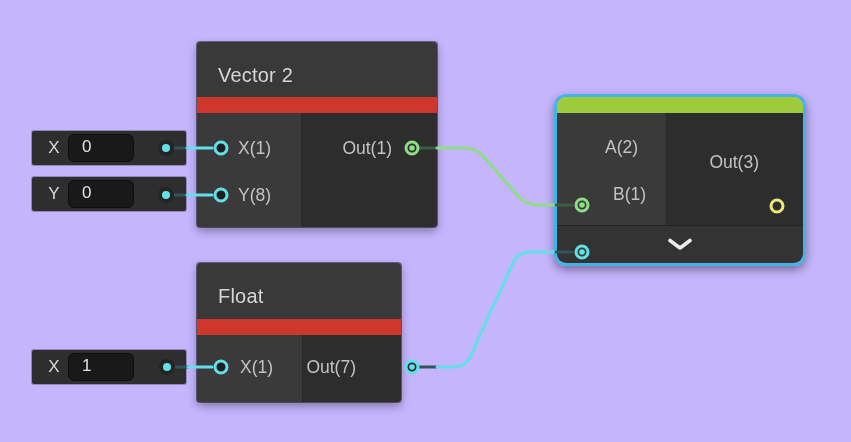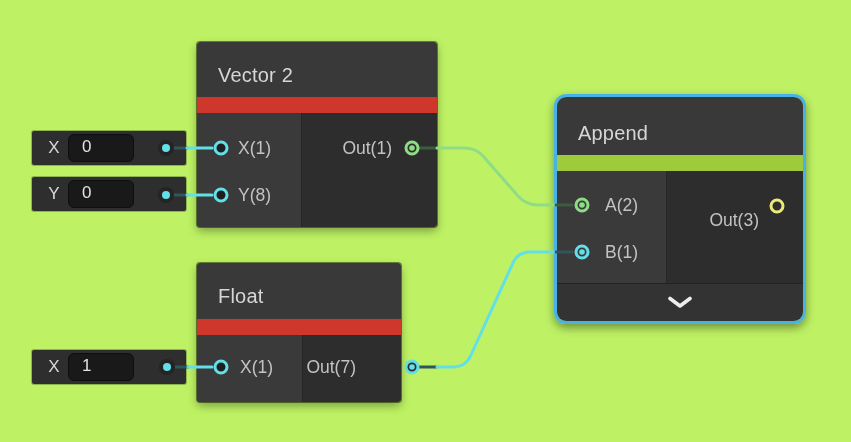--- a/index.html
+++ b/index.html
@@ -1,19 +1,19 @@
 <!DOCTYPE html>
 <html><head>
 <meta charset="utf-8">
 <style>
   html,body { margin:0; padding:0; background:#111; }
   * { box-sizing:border-box; }
   .canvas {
     position:relative; width:851px; height:442px; overflow:hidden;
-    background:#bef264;
+    background:#c4b5fd;
     font-family:"Liberation Sans","DejaVu Sans",sans-serif;
   }
 
   
   .node {
     position:absolute; border-radius:3px; overflow:hidden;
     box-shadow:0 0 0 1px rgba(0,0,0,.45), 0 4px 10px rgba(0,0,0,.35);
     z-index:1;
   }
   .node-title {
@@ -91,26 +91,25 @@
     <div class="node-title">Float</div>
     <div class="accent-bar" style="background:#cf362c;"></div>
     <div class="node-body">
       <div class="in-col"></div>
       <span class="port-label" style="left:43px; top:22px;">X(1)</span>
       <span class="port-label" style="right:45px; top:22px;">Out(7)</span>
     </div>
   </div>
 
   <div class="node" id="node-append">
-    <div class="node-title">Append</div>
     <div class="accent-bar" style="background:#9ecb3b;"></div>
     <div class="node-body">
       <div class="in-col"></div>
       <span class="port-label" style="left:48px; top:24px;">A(2)</span>
-      <span class="port-label" style="left:48px; top:71px;text-align:center;">B(1)</span>
+      <span class="port-label" style="left:56px; top:71px;text-align:center;">B(1)</span>
       <span class="port-label" style="right:44px; top:39px;">Out(3)</span>
     </div>
     <div class="node-footer">
       <svg width="26" height="13" viewBox="0 0 26 13">
         <path d="M3 2.5 L13 10 L23 2.5" fill="none" stroke="#ededed" stroke-width="3.6" stroke-linecap="round" stroke-linejoin="round"></path>
       </svg>
     </div>
   </div>
 
   <div class="widget" id="widget-v2x">

